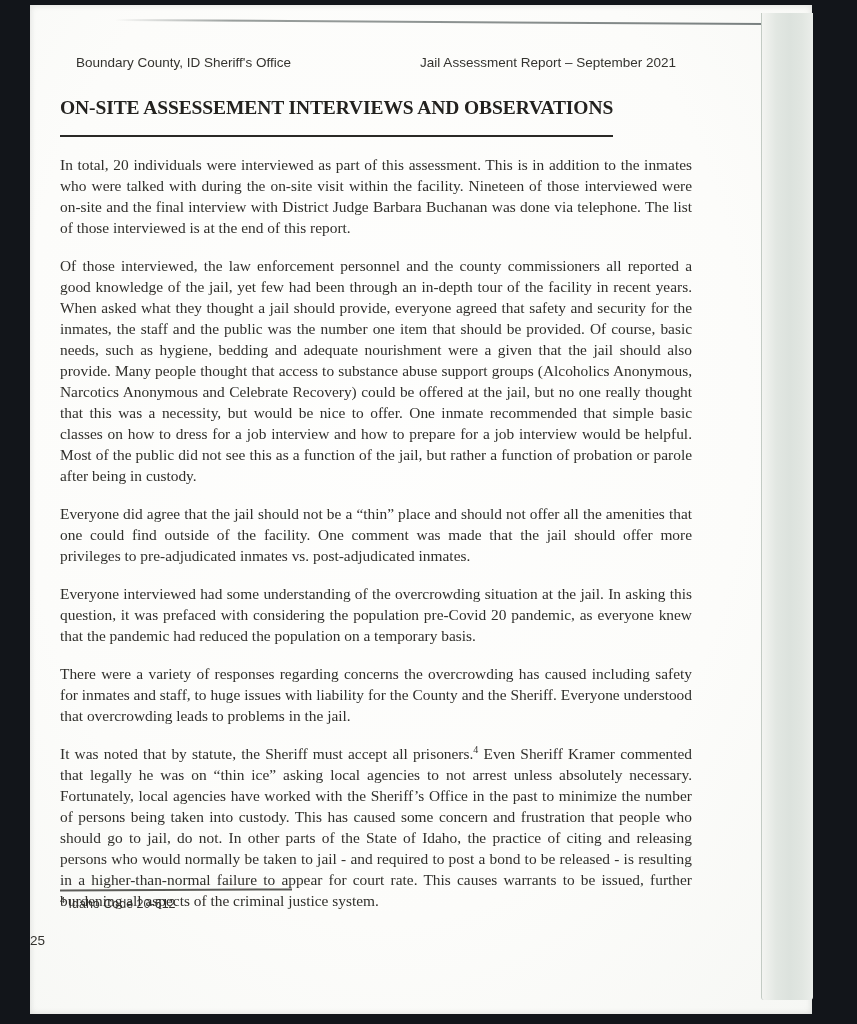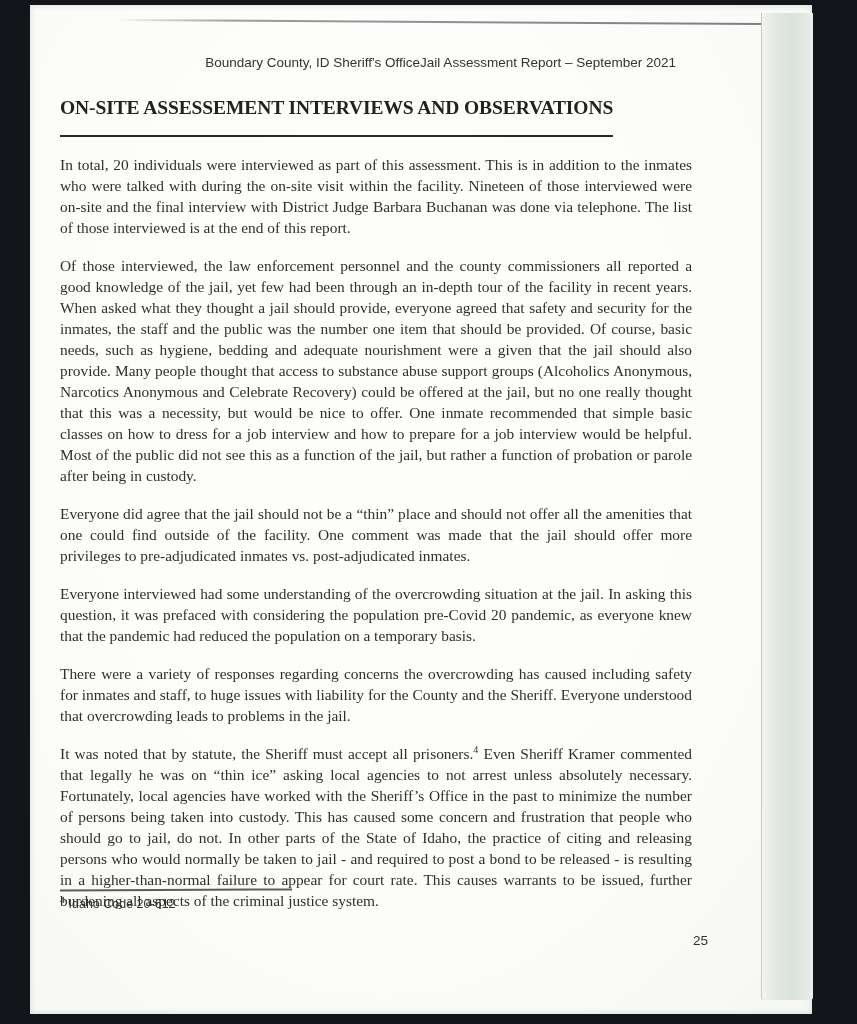--- a/index.html
+++ b/index.html
@@ -57,21 +57,21 @@
   }
   
   .page-inner {
     position: relative;
     width: 632px;
     padding: 50px 0 0 30px;
     color: #31302c;
   }
   .header-row {
     display: flex;
-    justify-content: flex-end;
+    justify-content: space-between;
     margin: 0 16px 0 16px;
     font-family: "Liberation Sans", sans-serif;
     font-size: 13.5px;
     color: #34332f;
   }
   .doc-title {
     margin: 27px 0 17px 0;
     font-size: 19.5px;
     font-weight: bold;
     letter-spacing: -0.1px;
@@ -114,25 +114,24 @@
   }
   .footnote-text sup {
     font-size: 9px;
     line-height: 0;
   }
   .page-number {
     position: absolute;
     left: 0;
     top: 928px;
     width: 672px;
-    text-align: right;
+    text-align: left;
     font-family: "Liberation Sans", sans-serif;
     font-size: 13.5px;
     color: #33322e;
-    margin-left: 6px;
   }
 </style>
 </head>
 <body>
 
 <div class="canvas">
   <div class="paper">
 
     <div class="top-edge-line"></div>
 

